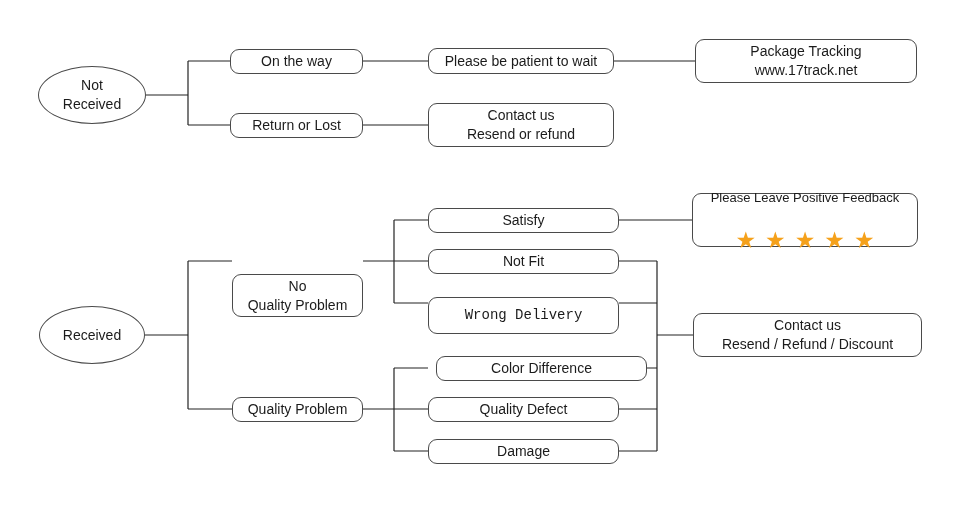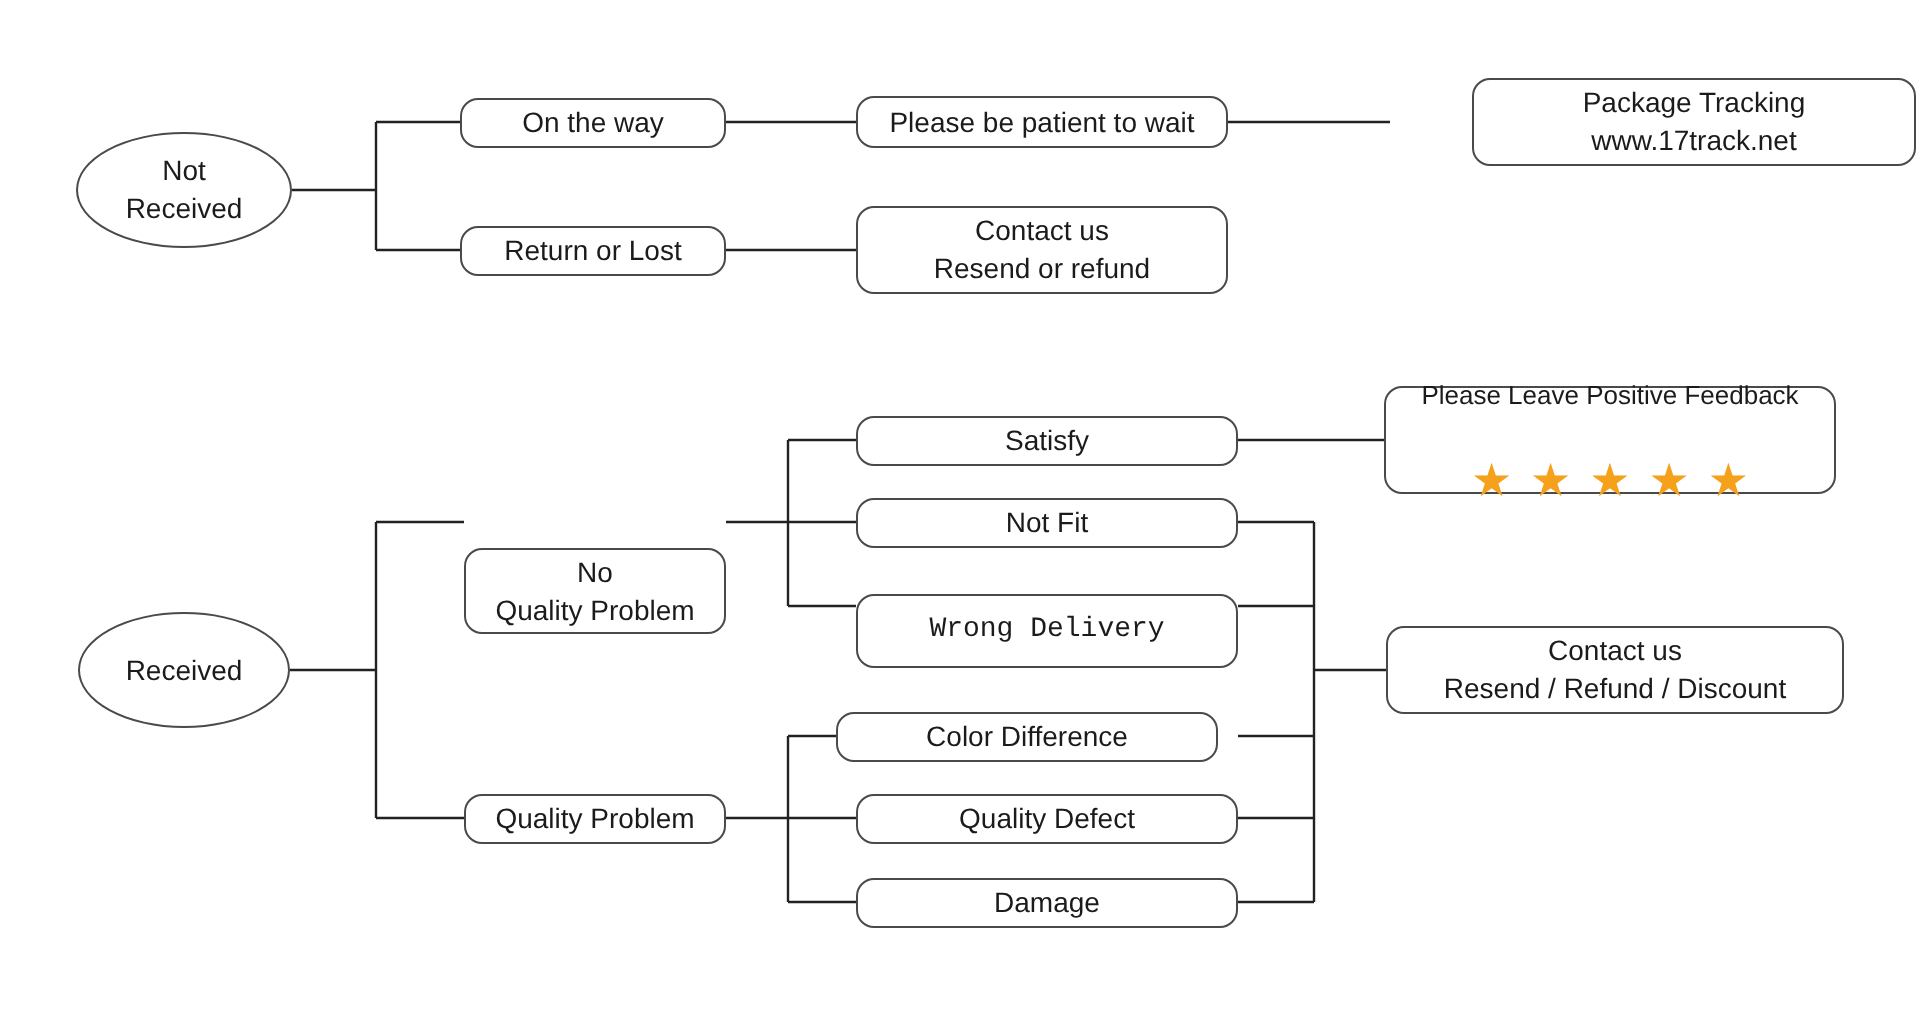--- a/index.html
+++ b/index.html
@@ -40,29 +40,29 @@
     white-space: nowrap;
   }
   .box { border-radius: 9px; }
   .ellipse { border-radius: 50%; align-items: center; }
 
   
   #n-not-received      { left: 38px;  top: 66px;  width: 108px; height: 58px; }
   #n-on-the-way        { left: 230px; top: 49px;  width: 133px; height: 25px; }
   #n-return-or-lost    { left: 230px; top: 113px; width: 133px; height: 25px; }
   #n-be-patient        { left: 428px; top: 48px;  width: 186px; height: 26px; }
-  #n-package-tracking  { left: 695px; top: 39px;  width: 222px; height: 44px; margin-left: 41px; }
+  #n-package-tracking  { left: 695px; top: 39px;  width: 222px; height: 44px; }
   #n-contact-rr        { left: 428px; top: 103px; width: 186px; height: 44px; }
   #n-received          { left: 39px;  top: 306px; width: 106px; height: 58px; }
   #n-no-quality        { left: 232px; top: 240px; width: 131px; height: 43px; margin-top: 34px; }
   #n-quality-problem   { left: 232px; top: 397px; width: 131px; height: 25px; }
   #n-satisfy           { left: 428px; top: 208px; width: 191px; height: 25px; align-items: center; }
   #n-not-fit           { left: 428px; top: 249px; width: 191px; height: 25px; }
   #n-wrong-delivery    { left: 428px; top: 297px; width: 191px; height: 37px; font-family: Liberation Mono, monospace; }
-  #n-color-difference  { left: 418px; top: 356px; width: 191px; height: 25px; }
+  #n-color-difference  { left: 436px; top: 356px; width: 211px; height: 25px; }
   #n-quality-defect    { left: 428px; top: 397px; width: 191px; height: 25px; }
   #n-damage            { left: 428px; top: 439px; width: 191px; height: 25px; }
   #n-positive-feedback { left: 692px; top: 193px; width: 226px; height: 54px; gap: 22px; }
   #n-contact-rrd       { left: 693px; top: 313px; width: 229px; height: 44px; }
 
   #n-positive-feedback .fb-title {
     font-size: 13px;
     line-height: 16px;
     margin-top: 2px;
   }

